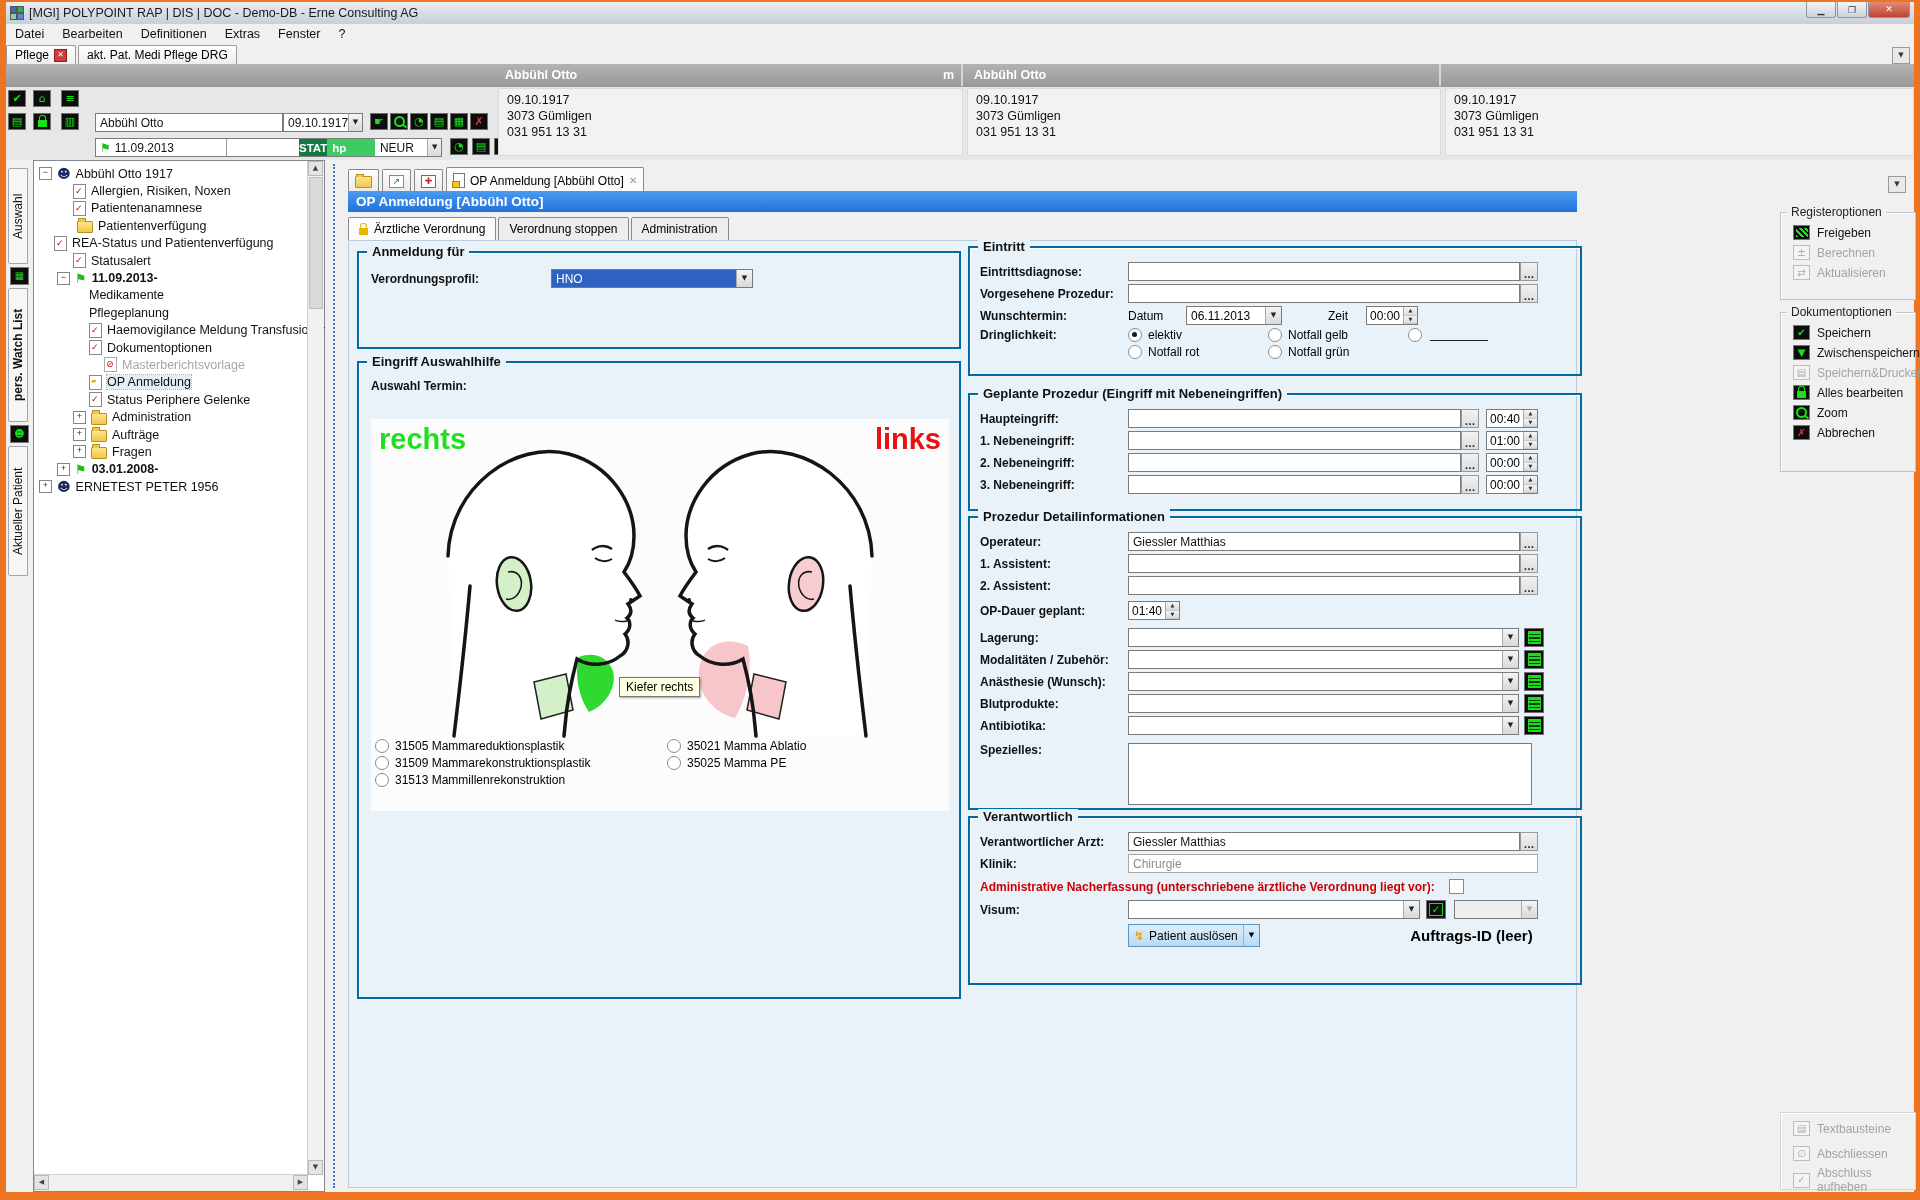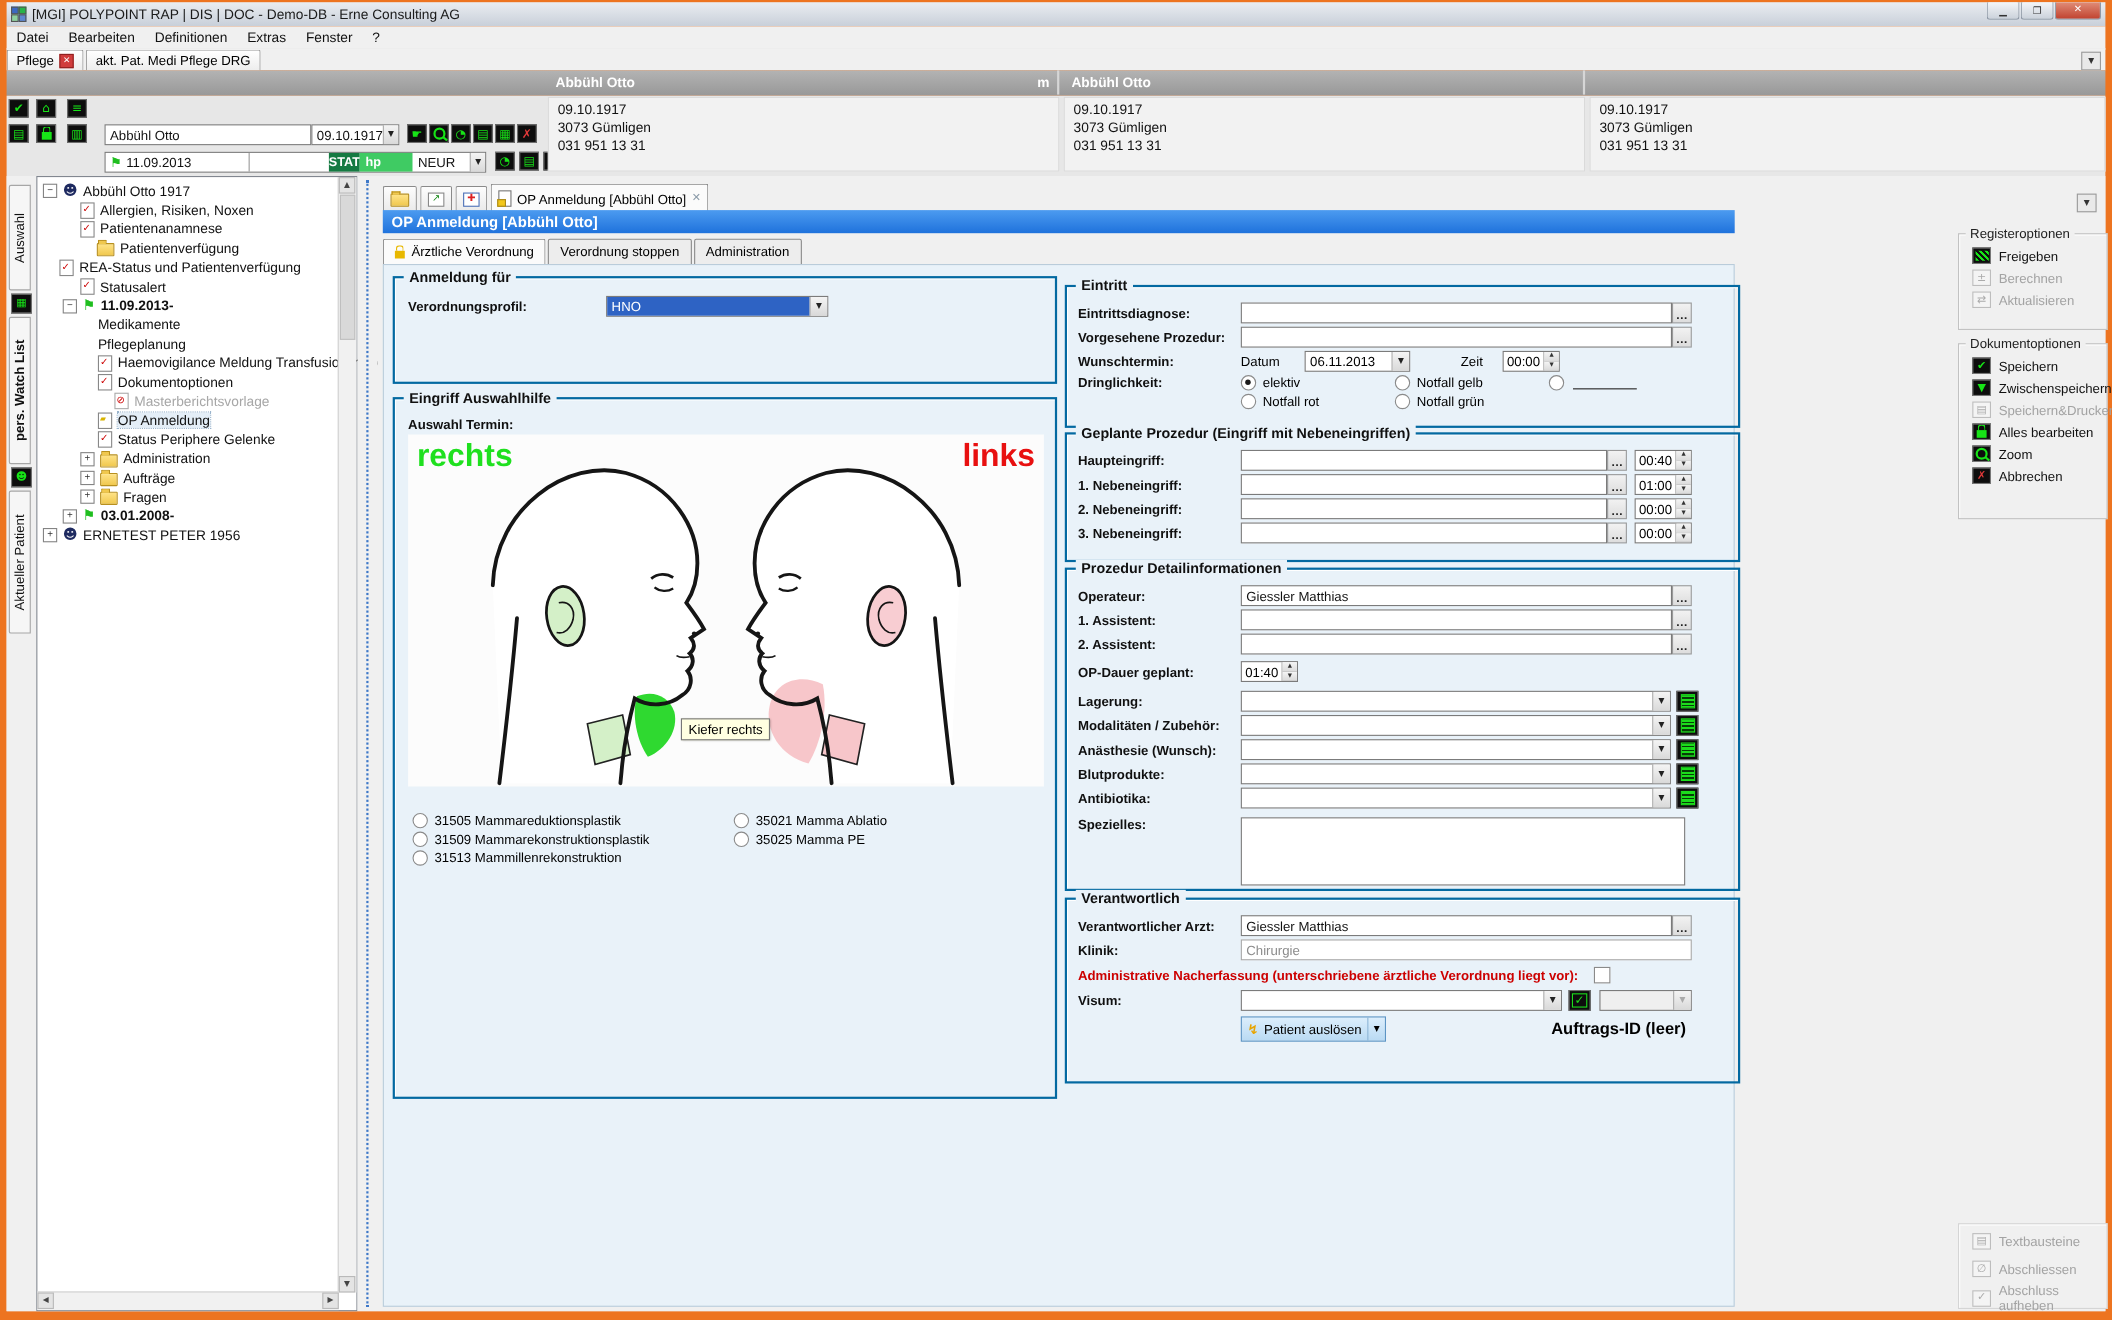--- a/index.html
+++ b/index.html
@@ -130,21 +130,21 @@
     border:1px solid #777;color:#17E317;font-size:10px;flex:none;box-sizing:border-box;font-family:"DejaVu Sans"}
   .oicn.dis{background:#F4F4F4;border:1px solid #BDBDBD;color:#ABABAB}
   .oicn.red{color:#E33A3A}
   .hatch{width:12px;height:9px;background:repeating-linear-gradient(45deg,#17E317 0 2px,#0D0D0D 2px 4px);display:block}
 
   
   .dragicon{width:24px;height:24px;background:linear-gradient(#F6F6F6,#DFDFDF);border:1px solid #9C9C9C;position:relative}
   .dragicon::before{content:"";position:absolute;left:4px;top:3px;width:11px;height:14px;background:#fff;border:1px solid #666}
   .dragicon::after{content:"➤";position:absolute;right:1px;bottom:1px;font-size:9px;color:#111;transform:rotate(-125deg);font-family:"DejaVu Sans"}
   .hint{font-size:12.5px;color:#ABABAB;line-height:16px}
-  #headimg{position:absolute;left:12px;top:32px;width:578px;height:320px;background:#FCFCFC}
+  #headimg{position:absolute;left:12px;top:56px;width:578px;height:392px;background:#FCFCFC}
   .sidelabel{position:absolute;top:4px;font-weight:bold;font-size:29px;font-family:"Liberation Sans",sans-serif}
   #tooltip{position:absolute;left:248px;top:258px;background:#FFFFE1;border:1px solid #767676;
     box-shadow:1px 1px 2px rgba(0,0,0,.35);font-size:12px;padding:2px 6px;white-space:nowrap}
   .optrow{display:flex;align-items:center;height:17px;font-size:12px}
 </style>
 </head>
 <body>
 
 <div id="titlebar" class="abs">
   <span class="appicon">
@@ -271,21 +271,21 @@
         <span class="tlabel">Abbühl Otto 1917</span>
         </div>
       <div class="trow" style="padding-left:39px">
         <span class="tico ico-doc"></span>
         <span class="tlabel">Allergien, Risiken, Noxen</span>
         </div>
       <div class="trow" style="padding-left:39px">
         <span class="tico ico-doc"></span>
         <span class="tlabel">Patientenanamnese</span>
         </div>
-      <div class="trow" style="padding-left:54px">
+      <div class="trow" style="padding-left:43px">
         <span class="tico ico-folder"></span>
         <span class="tlabel">Patientenverfügung</span>
         </div>
       <div class="trow" style="padding-left:20px">
         <span class="tico ico-doc"></span>
         <span class="tlabel">REA-Status und Patientenverfügung</span>
         </div>
       <div class="trow" style="padding-left:39px">
         <span class="tico ico-doc"></span>
         <span class="tlabel">Statusalert</span>
@@ -476,21 +476,21 @@
                 </div>
               <div class="optrow">
                 <span class="radio"></span>
                   <span class="rlabel">35025 Mamma PE</span>
                 </div>
             </div>
           </div>
         </div>
       </div>
 
-      <div class="grp" style="left:619px;top:18px;width:610px;height:126px">
+      <div class="grp" style="left:619px;top:5px;width:610px;height:126px">
         <span class="gtitle">Eintritt</span>
         <div class="frow" style="margin-top:14px">
           <span class="flabel">Eintrittsdiagnose:</span>
           <span class="tfield" style="flex:1;height:19px"></span>
           <span class="dotbtn">…</span>
         </div>
         <div class="frow">
           <span class="flabel">Vorgesehene Prozedur:</span>
           <span class="tfield" style="flex:1;height:19px"></span>
           <span class="dotbtn">…</span>

